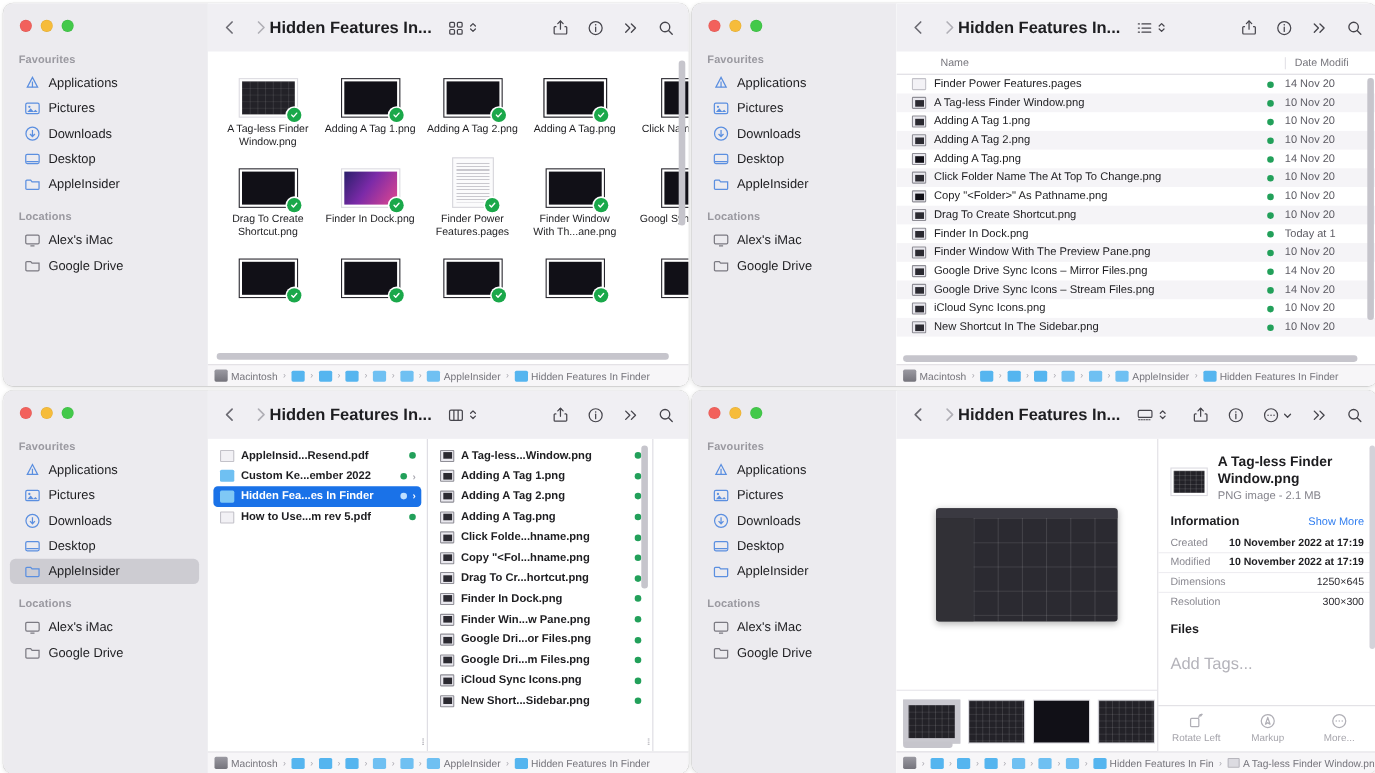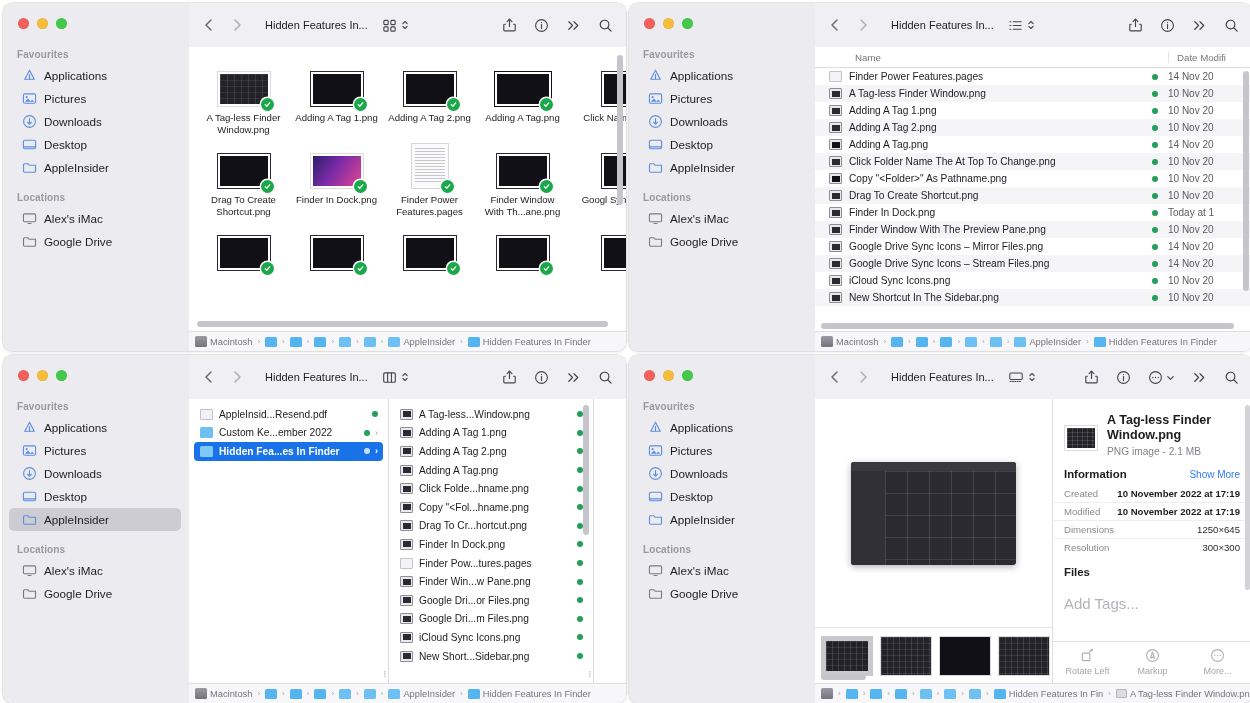--- a/index.html
+++ b/index.html
@@ -79,24 +79,23 @@
     background: #f0eff3;
     display: flex;
     align-items: center;
     padding: 0 13px 0 12px;
     gap: 0;
   }
   .tb-nav { display: flex; gap: 12px; align-items: center; color: #b0afb6; }
   .tb-nav .arrow { width: 16px; height: 16px; }
   .tb-nav .arrow.back { color: #6c6b73; }
   .win-title {
-    font-size: 11px;
-    font-weight: normal;
+    font-size: 15px;
+    font-weight: bold;
     color: #1d1d20;
-    margin-left: 20px;
     white-space: nowrap;
   }
   .tb-viewctl {
     display:flex; align-items:center; gap: 3px;
     margin-left: 14px;
     color: #46454c;
   }
   .tb-spacer { flex: 1 1 auto; }
   .tb-right { display: flex; align-items: center; gap: 17px; color: #46454c; }
   .tb-right .ib { display:flex; align-items:center; gap:3px; }
@@ -252,20 +251,21 @@
   .col.c1 { width: 200px; flex: 0 0 200px; }
   .col.c2 { width: 205px; flex: 0 0 205px; }
   .crow {
     height: 18.6px;
     display: flex; align-items: center;
     margin: 0 5px;
     padding: 0 5px 0 6px;
     border-radius: 4px;
     font-size: 10.2px; color: #1d1d20;
     white-space: nowrap;
+    font-weight: bold;
   }
   .crow.sel { background:#1a72e8; color:#fff; font-weight:bold; }
   .crow .cico { width: 13px; height: 11px; margin-right: 6px; flex:0 0 13px; display:block; }
   .cico.folder { background:#6fc0f2; border-radius:1.5px; height:11px; }
   .cico.pdf { background:#f2f1f5; border:0.5px solid #c3c2c9; border-radius:1px; }
   .cico.png { background:#e9e8ee; border:0.5px solid #8f8e96; border-radius:1px; position:relative; }
   .cico.png:after { content:''; position:absolute; inset:1.5px; background:#2b2a31; }
   .cico.pages { background:#f3f2f6; border:0.5px solid #c3c2c9; border-radius:1px; }
   .crow .cname { flex:1 1 auto; overflow:hidden; text-overflow:ellipsis; }
   .crow .cdot { width:6px;height:6px;border-radius:50%;background:#22a05a;margin-left:6px;flex:0 0 6px; }
@@ -1154,20 +1154,25 @@
               <span class="cname">Custom Ke...ember 2022</span>
               <span class="cdot"></span>
               <span class="carrow">›</span>
             </div>
           <div class="crow sel">
               <span class="cico folder" style="background:#7fc8f5"></span>
               <span class="cname">Hidden Fea...es In Finder</span>
               <span class="cdot"></span>
               <span class="carrow">›</span>
             </div>
+          <div class="crow">
+              <span class="cico pdf"></span>
+              <span class="cname">How to Use...m rev 5.pdf</span>
+              <span class="cdot"></span>
+            </div>
           <div class="col-grip">⦙⦙</div>
         </div>
         <div class="col c2">
           <div class="crow">
               <span class="cico png"></span>
               <span class="cname">A Tag-less...Window.png</span>
               <span class="cdot"></span>
             </div>
           <div class="crow">
               <span class="cico png"></span>
@@ -1195,25 +1200,20 @@
               <span class="cdot"></span>
             </div>
           <div class="crow">
               <span class="cico png"></span>
               <span class="cname">Drag To Cr...hortcut.png</span>
               <span class="cdot"></span>
             </div>
           <div class="crow">
               <span class="cico png"></span>
               <span class="cname">Finder In Dock.png</span>
-              <span class="cdot"></span>
-            </div>
-          <div class="crow">
-              <span class="cico pages"></span>
-              <span class="cname">Finder Pow...tures.pages</span>
               <span class="cdot"></span>
             </div>
           <div class="crow">
               <span class="cico png"></span>
               <span class="cname">Finder Win...w Pane.png</span>
               <span class="cdot"></span>
             </div>
           <div class="crow">
               <span class="cico png"></span>
               <span class="cname">Google Dri...or Files.png</span>

